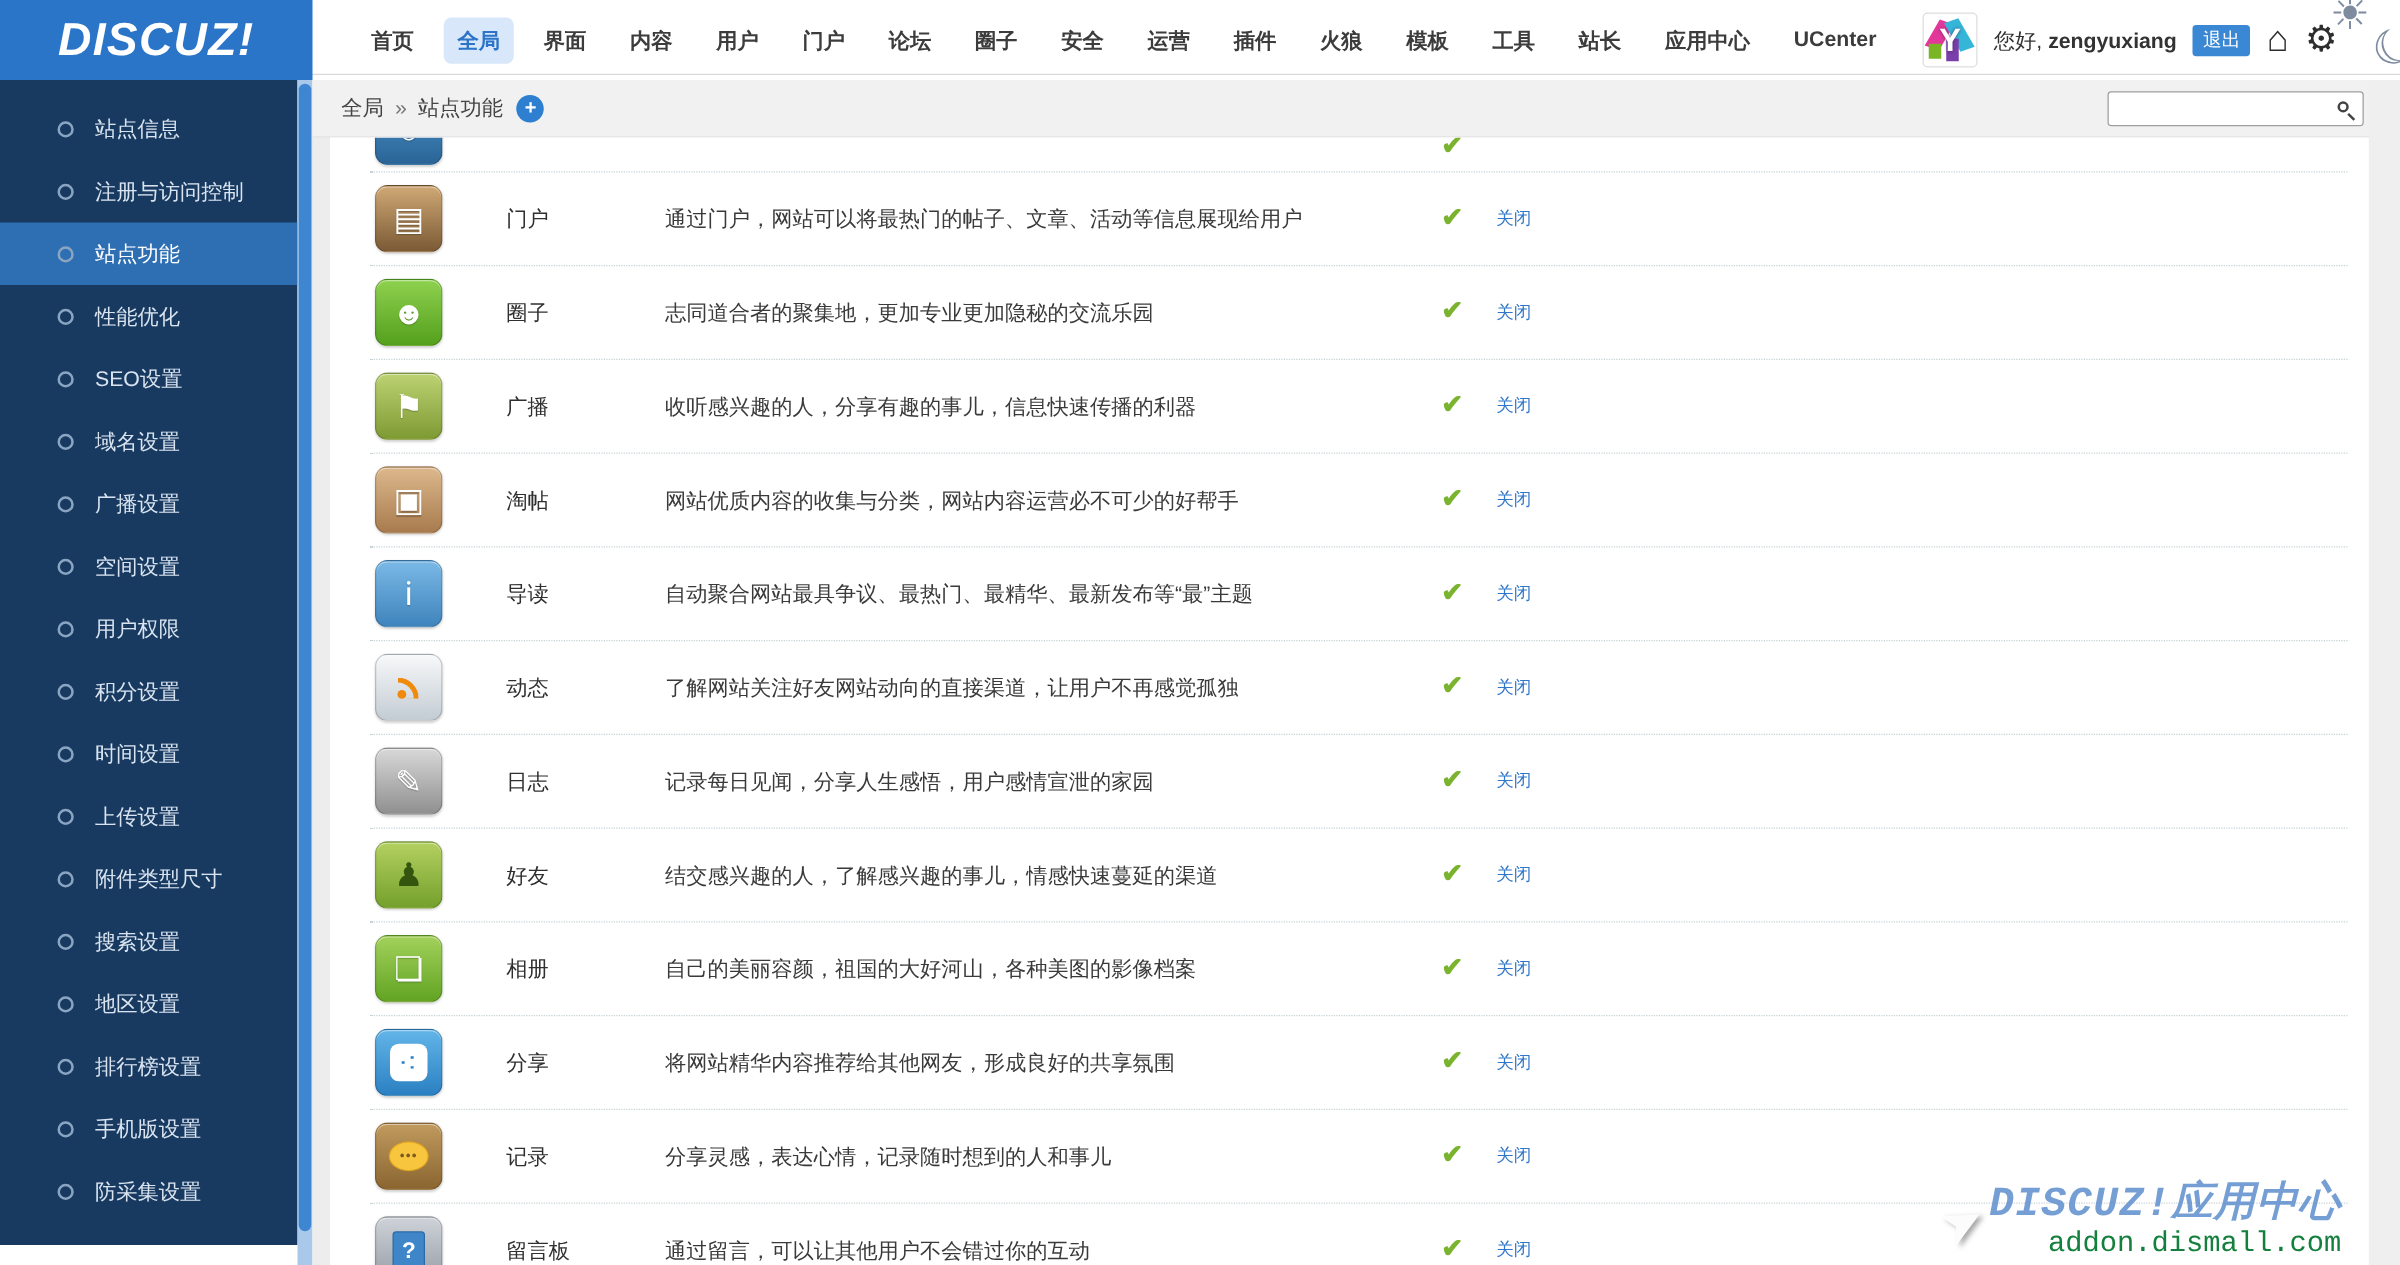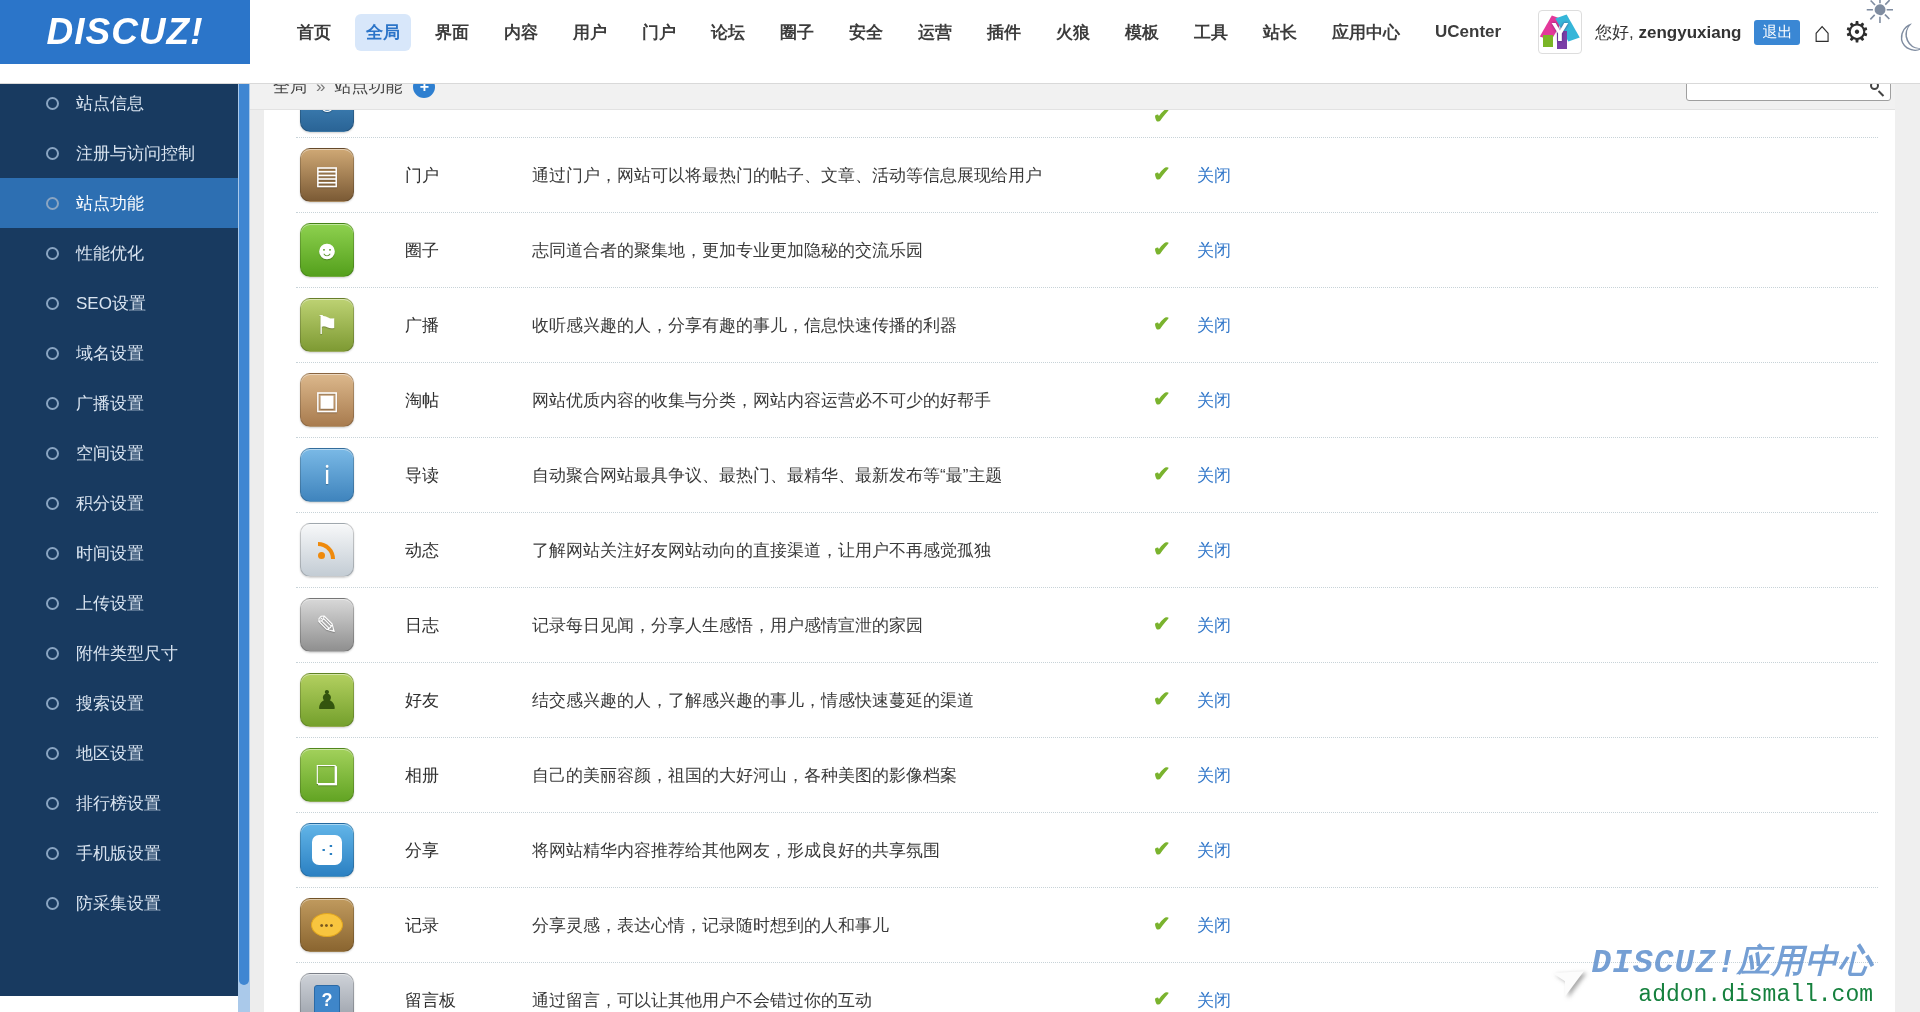--- a/index.html
+++ b/index.html
@@ -1,20 +1,20 @@
 <!DOCTYPE html>
 <html><head>
 <meta charset="utf-8">
 <style>
   * { margin:0; padding:0; box-sizing:border-box; }
   body { font-family:"Liberation Sans", sans-serif; background:#fff; }
   .wrap { position:relative; width:1920px; height:1012px; overflow:hidden; background:#fff; }
 
   
-  .topbar { position:absolute; top:0; left:0; width:100%; height:84px; background:#fff; border-bottom:1px solid #d9d9d9; z-index:5; }
+  .topbar { position:absolute; top:0; left:0; width:100%; height:60px; background:#fff; border-bottom:1px solid #d9d9d9; z-index:5; }
   .logo { position:absolute; left:0; top:0; width:250px; height:64px; background:#2b75c9; color:#fff;
           display:flex; align-items:center; justify-content:center; font-size:37px; font-weight:bold; font-style:italic; letter-spacing:1px; cursor:pointer; }
   .nav { position:absolute; left:286px; top:0; height:64px; display:flex; align-items:center; gap:13px; }
   .nav-item { font-size:17px; color:#3c3c3c; font-weight:600; padding:7px 11px; border-radius:6px; cursor:pointer; white-space:nowrap; }
   .nav-item.active { background:#d8e7fa; color:#2b74c8; }
   .ucluster { position:absolute; right:50px; top:0; height:64px; display:flex; align-items:center; gap:13px; }
   .avatar { width:44px; height:44px; background:#fff; border:1px solid #ddd; border-radius:4px; position:relative; overflow:hidden; cursor:pointer; flex:none; }
   .av-a { position:absolute; left:6px; top:6px; width:13px; height:22px; background:#e3389a; transform:skewX(-14deg) rotate(18deg); }
   .av-b { position:absolute; right:7px; top:5px; width:13px; height:24px; background:#35b6d9; transform:skewX(14deg) rotate(-18deg); }
   .av-c { position:absolute; left:4px; bottom:6px; width:10px; height:12px; background:#7ab526; }
@@ -56,21 +56,21 @@
   
   .partial { height:28px; position:relative; overflow:hidden; margin:0 17px 0 32px; border-bottom:1px dotted #c8d3d8; }
   .partial .ic { position:absolute; left:4px; top:-32px; }
   .partial .check { position:absolute; left:857px; top:-6px; }
   .row { height:75px; position:relative; display:flex; align-items:center; margin:0 17px 0 32px; border-bottom:1px dotted #c8d3d8; }
   .row .ic { margin-left:4px; flex:none; }
   .f-label { margin-left:51px; width:127px; flex:none; font-size:17px; color:#2f2f2f; }
   .f-desc { font-size:17px; color:#3a3a3a; }
   .check { font-size:21px; color:#7ab32e; font-weight:bold; }
   .row .check { position:absolute; left:857px; top:50%; transform:translateY(-54%); }
-  .action { position:absolute; left:901px; top:50%; transform:translateY(-50%); font-size:17px; color:#3076c9; cursor:pointer; }
+  .action { position:absolute; left:901px; top:50%; transform:translateY(-50%); font-size:14px; color:#3076c9; cursor:pointer; }
 
   .ic { width:54px; height:54px; border-radius:10px; display:flex; align-items:center; justify-content:center;
         border:1px solid rgba(0,0,0,.18); box-shadow:inset 0 1px 0 rgba(255,255,255,.45), 0 1px 2px rgba(0,0,0,.18); }
   .glyph { font-size:26px; color:#fff; line-height:1; display:flex; align-items:center; justify-content:center; text-shadow:0 1px 1px rgba(0,0,0,.25); }
 
   .ic-unknown  { background:linear-gradient(#4c93c9,#2a6496); }
   .ic-portal   { background:linear-gradient(#cfa875,#7b5a35); }
   .ic-group    { background:linear-gradient(#8ed14f,#54a01c); }
   .ic-broadcast{ background:linear-gradient(#bdd273,#7e9a33); }
   .ic-collect  { background:linear-gradient(#dcb88c,#a87b4e); }
@@ -195,20 +195,24 @@
       <div class="s-item">
         <span class="s-dot"></span>
         <span>广播设置</span>
       </div>
 
       <div class="s-item">
         <span class="s-dot"></span>
         <span>空间设置</span>
       </div>
 
+      <div class="s-item">
+        <span class="s-dot"></span>
+        <span>用户权限</span>
+      </div>
 
       <div class="s-item">
         <span class="s-dot"></span>
         <span>积分设置</span>
       </div>
 
       <div class="s-item">
         <span class="s-dot"></span>
         <span>时间设置</span>
       </div>

